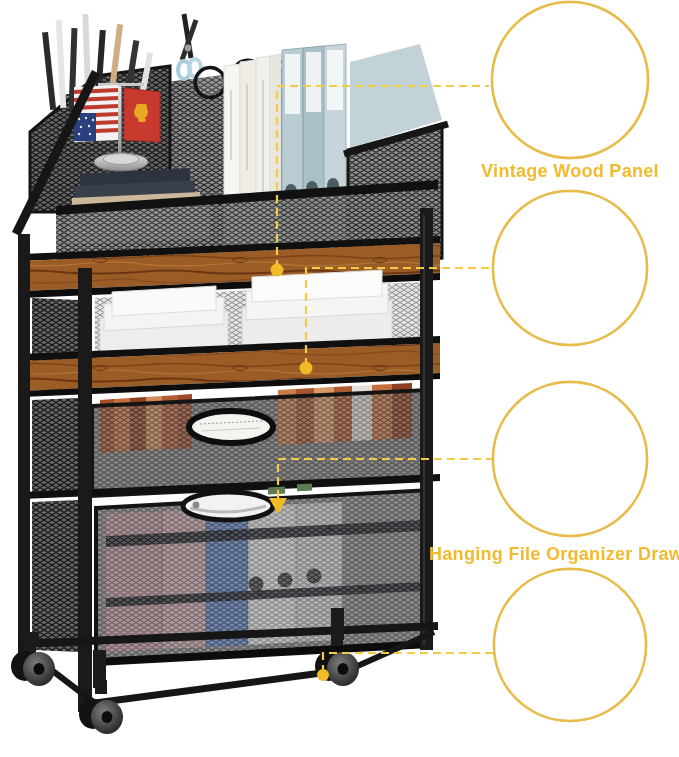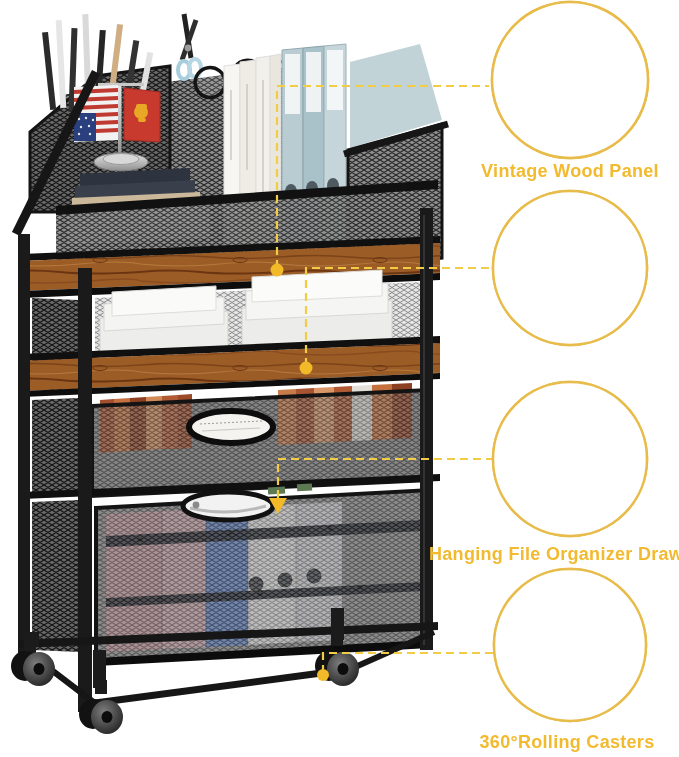--- a/index.html
+++ b/index.html
@@ -401,14 +401,13 @@
         <path d="M628,650 a6,6 0 0 1 12,0" fill="none" stroke="#F09A1E" stroke-width="2.5"></path>
         <rect x="624" y="650" width="14" height="12" rx="2" fill="#F09A1E"></rect>
       </g>
     </g>
     <circle cx="570" cy="645" r="76" fill="none" class="callout-ring"></circle>
   </g>
 </svg>
 
   <div class="callout-label lbl-center" style="left:570px;top:161px">Vintage Wood Panel</div>
   <div class="callout-label" style="left:429px;top:544px">Hanging File Organizer Drawer</div>
-  <div class="callout-label lbl-center" style="left:567px;top:732px">360°Rolling Casters</div>
 </div>
 
 </body></html>

